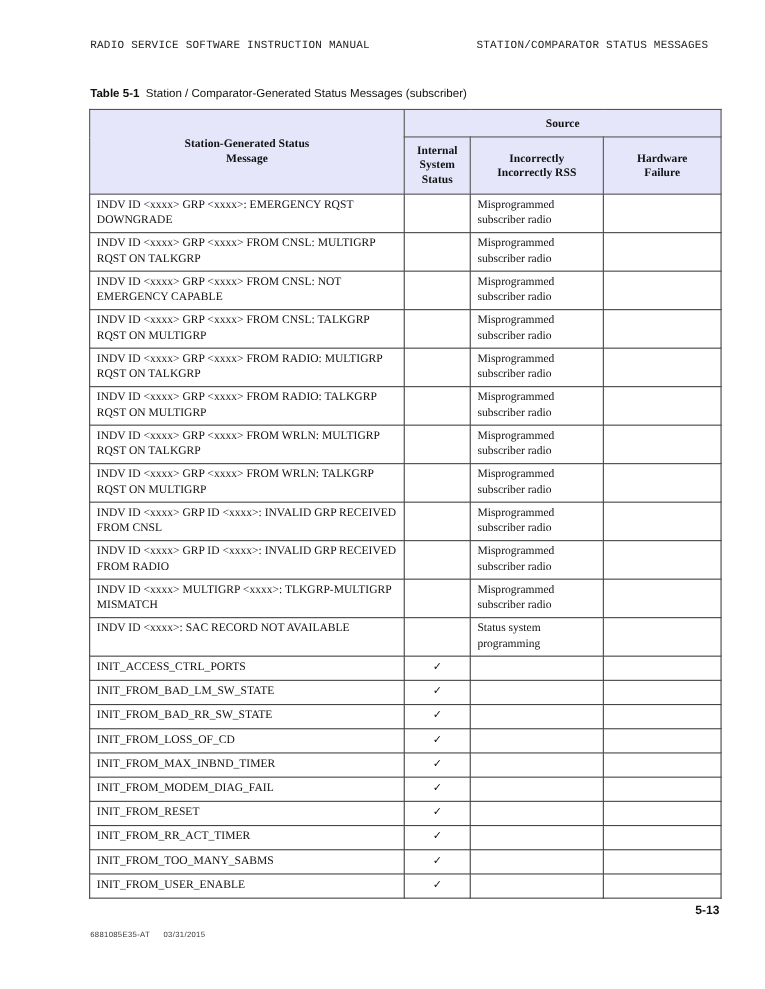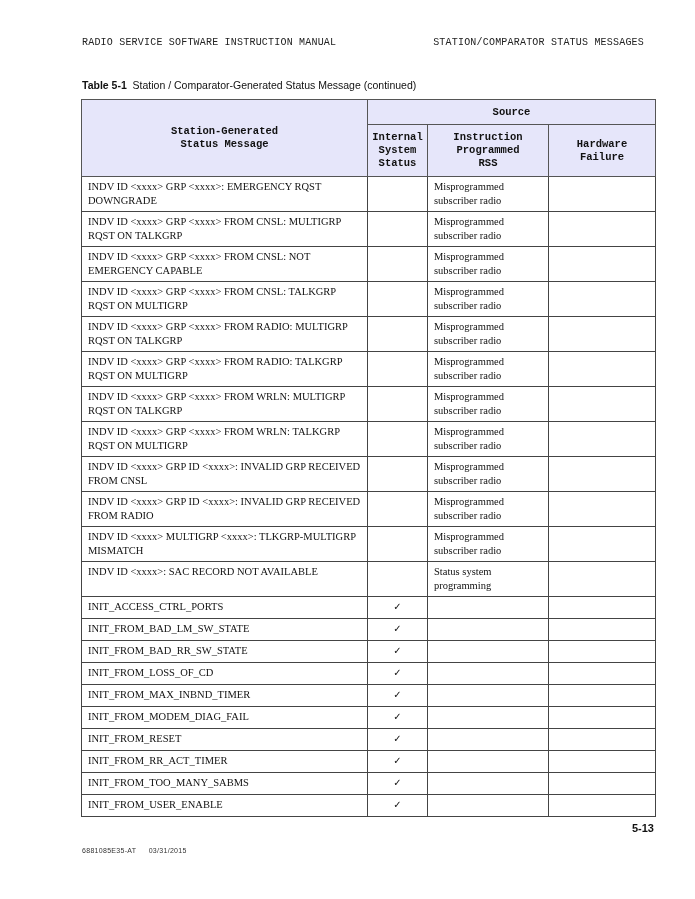--- a/index.html
+++ b/index.html
@@ -21,21 +21,21 @@
   .caption b { font-weight: bold; margin-top: 36px; }
   table.status {
     position: absolute; left: 81px; top: 99px;
     width: 574px; border-collapse: collapse; table-layout: fixed;
   }
   table.status col.c1 { width: 286px; }
   table.status col.c2 { width: 60px; }
   table.status col.c3 { width: 121px; }
   table.status col.c4 { width: 107px; }
   table.status th {
-    background: #e6e6fa; font-family: Liberation Mono, monospace;
+    background: #e6e6fa; font-family: Liberation Serif, serif;
     font-weight: bold; font-size: 10.5px; text-align: center; vertical-align: middle;
     border: 1px solid #555; padding: 0 4px; line-height: 13px; color: #111;
   }
   table.status th.source { height: 24px; }
   table.status th.sub { height: 51px; }
   table.status td {
     font-family: "Liberation Serif", serif; font-size: 10.5px; line-height: 13.5px;
     border: 1px solid #444; padding: 3px 6px 3px 6px; vertical-align: top; color: #111;
   }
   table.status tr.two td { height: 28px; }
@@ -52,41 +52,41 @@
   }
 </style>
 </head>
 <body>
 
 <div class="hdr-left">Radio Service Software Instruction Manual</div>
 <div class="hdr-right">Station/Comparator Status Messages</div>
 
 <div class="caption">
   <b>Table 5-1</b>&nbsp;
-  <span>Station / Comparator-Generated Status Message (continued)</span>
+  <span>Station / Comparator-Generated Status Messages (subscriber)</span>
 </div>
 
 <table class="status">
   <colgroup>
     <col class="c1">
       <col class="c2">
       <col class="c3">
       <col class="c4">
   </colgroup>
   <thead>
     <tr>
       <th rowspan="2">
         <div style="width:140px;margin:16px auto;">Station-Generated Status Message</div>
       </th>
       <th colspan="3" class="source">Source</th>
     </tr>
     <tr>
       <th class="sub">Internal System Status</th>
       <th class="sub">
-        <div style="width:85px;margin:0 auto;">Instruction Programmed RSS</div>
+        <div style="width:85px;margin:0 auto;">Incorrectly Incorrectly RSS</div>
       </th>
       <th class="sub">
         <div style="width:60px;margin:0 auto;">Hardware Failure</div>
       </th>
     </tr>
   </thead>
   <tbody id="table-body">
       <tr class="two">
         <td>INDV ID &lt;xxxx&gt; GRP &lt;xxxx&gt;: EMERGENCY RQST DOWNGRADE</td>
         <td class="check"></td>

